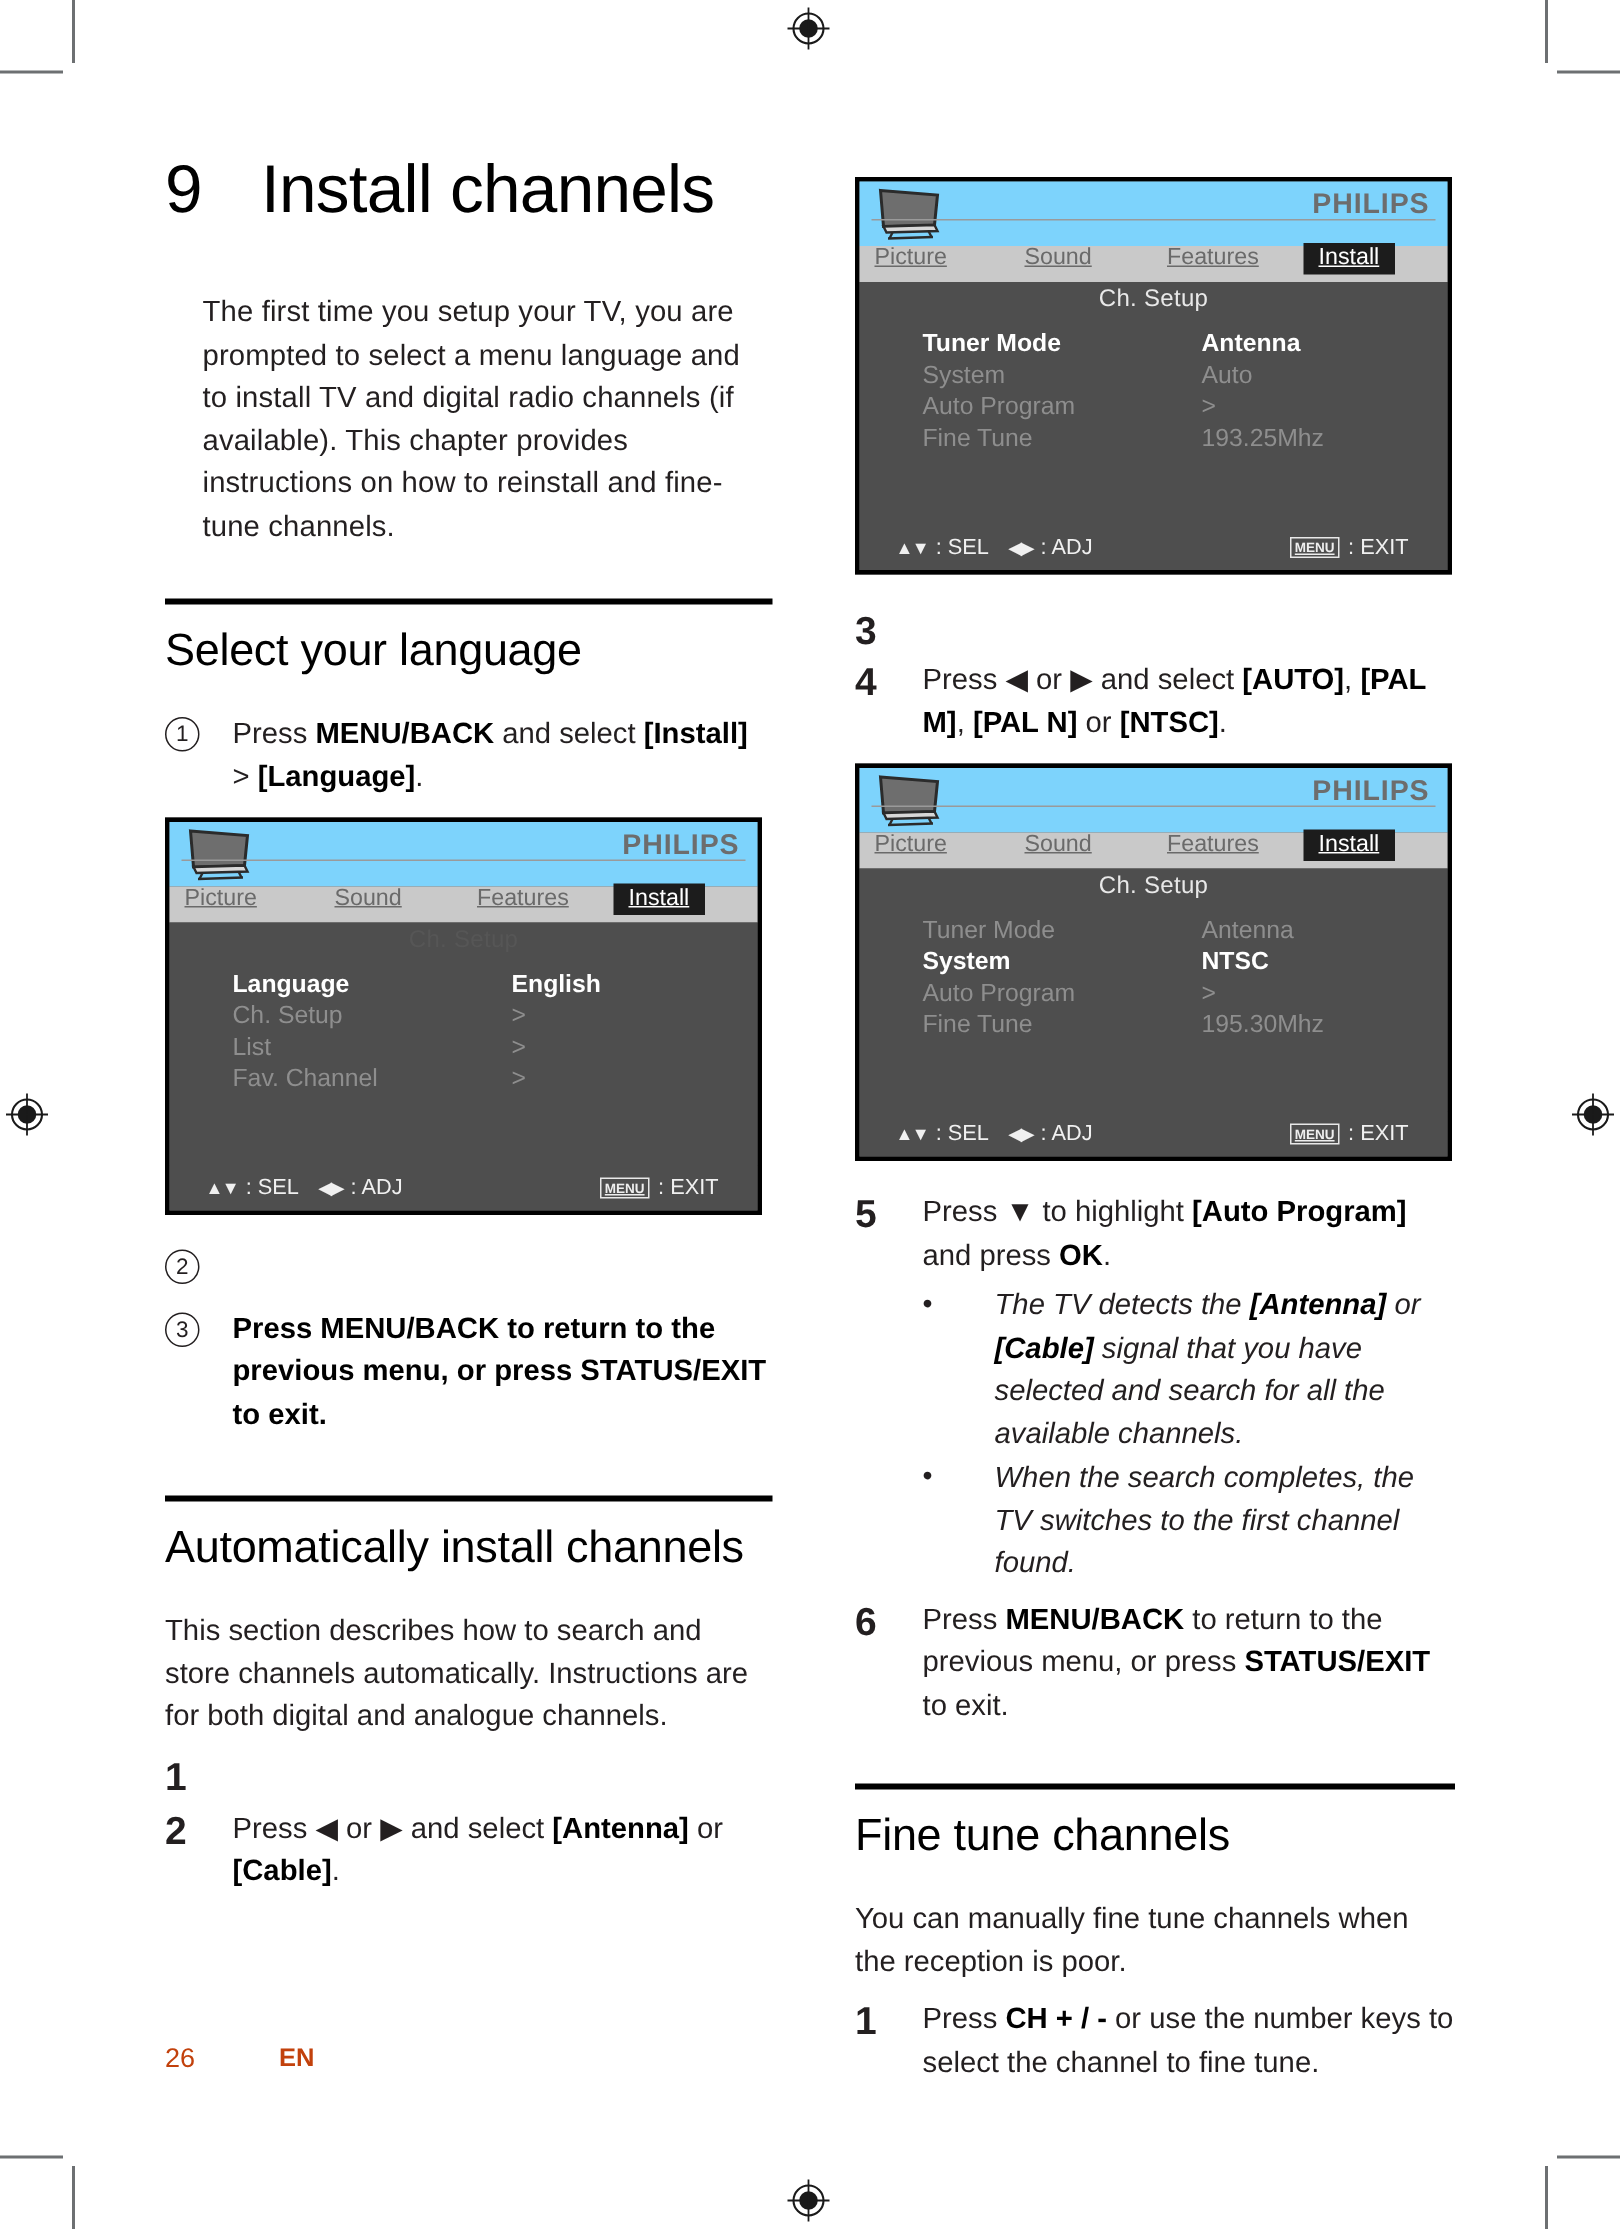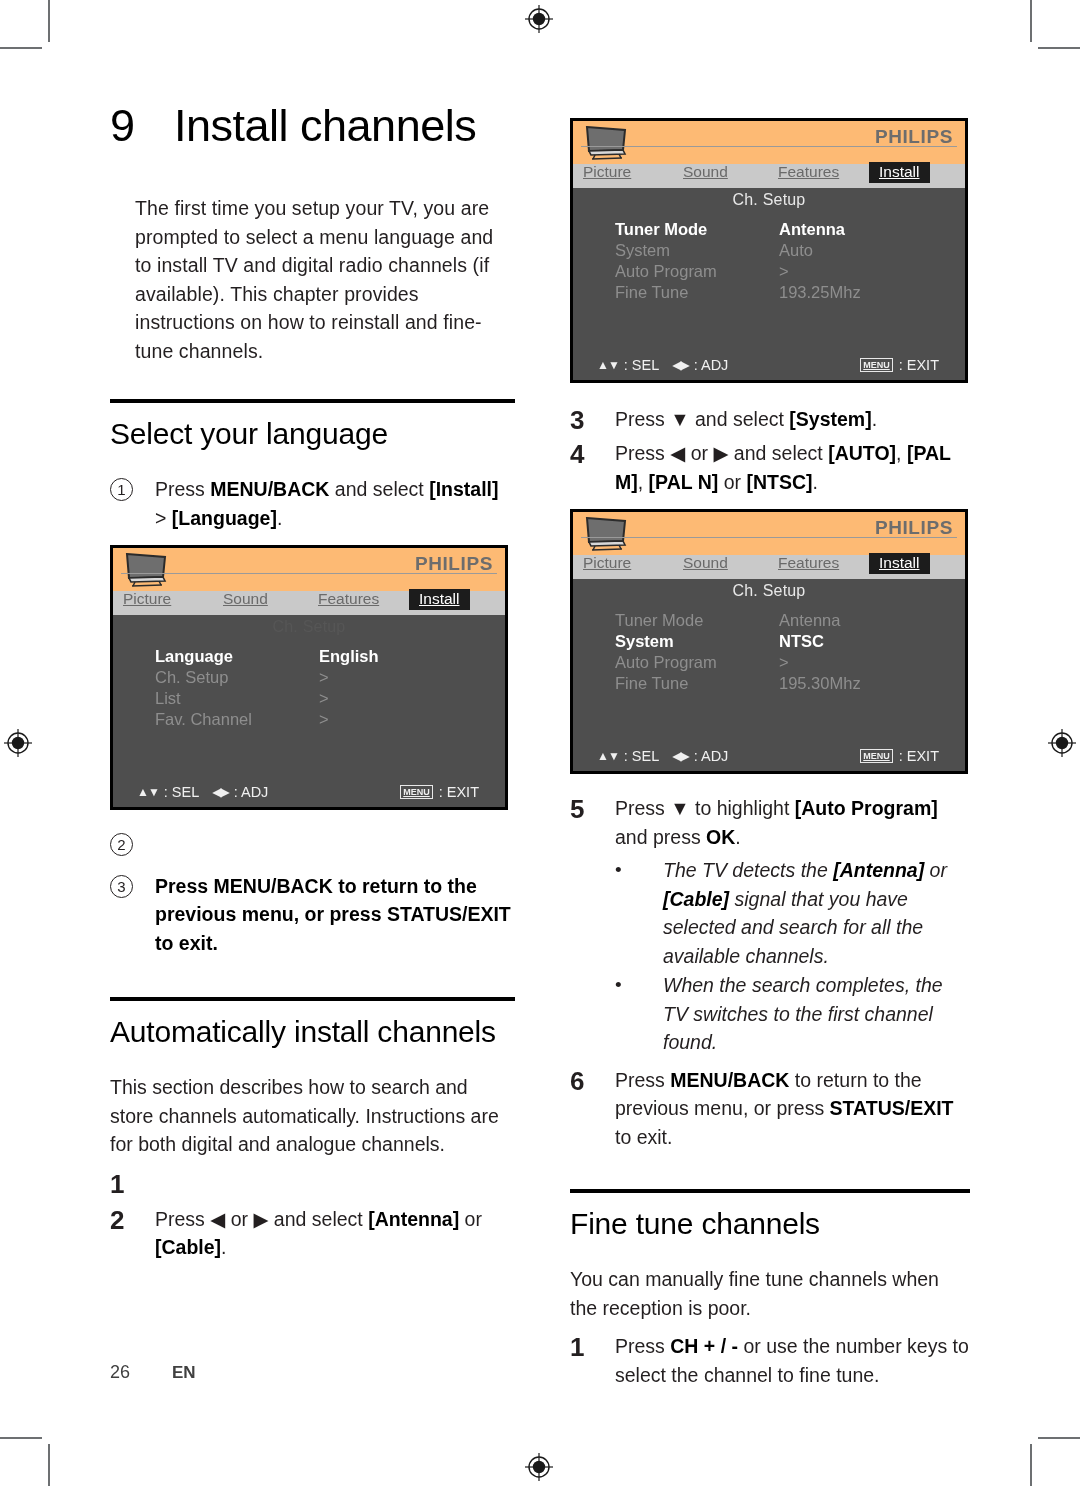--- a/index.html
+++ b/index.html
@@ -79,21 +79,21 @@
   
   .osd {
     width: 398px; height: 265px;
     border: 3px solid #000;
     background: #4e4e4e;
     position: relative;
     margin: 8px 0 20px 0;
     font-family: "Liberation Sans", sans-serif;
   }
   .osd-top {
-    height: 43px; background: #fdba74; position: relative;
+    height: 43px; background: #7dd3fc; position: relative;
   }
   .osd-tvicon { position: absolute; left: 8px; top: 3px; }
   .osd-philips {
     position: absolute; right: 12px; top: 5px;
     font-size: 19px; font-weight: 700; color: #6d6d6d;
     letter-spacing: 0.6px;
   }
   .osd-hline {
     position: absolute; left: 8px; right: 8px; top: 25px;
     height: 1px; background: #9a9a9a;
@@ -118,20 +118,21 @@
   }
   .osd-subtitle {
     text-align: center; font-size: 16px; color: #e8e8e8;
     margin-top: 3px; letter-spacing: 0.2px;
   }
   .osd-subtitle.ghost { color: #565656; }
   .osd-rows { margin-top: 10px; padding-left: 42px; position: relative; }
   .osd-row {
     display: flex; font-size: 16.5px; line-height: 21px;
     color: #8e8e8e;
+    gap: 22px;
   }
   .osd-row.hl { color: #ffffff; font-weight: 700; }
   .osd-label { width: 164px; flex: none; }
   .osd-val { }
   .osd-bottom {
     position: absolute; left: 0; right: 0; bottom: 0; height: 30px;
     background: #4e4e4e; display: flex; align-items: center;
   }
   .osd-bl { position: absolute; left: 24px; display: flex; align-items: center; gap: 5px;
             font-size: 14.5px; color: #f0f0f0; }
@@ -139,22 +140,22 @@
             font-size: 14.5px; color: #f0f0f0; }
   .menukey {
     border: 1.5px solid #e8e8e8; font-size: 9px; letter-spacing: 0px;
     padding: 1px 2px; line-height: 10px; color: #efefef; font-weight: 700; text-decoration: underline;
   }
   .tri { font-size: 12px; letter-spacing: -1px; }
 
   
   .footer {
     position: absolute; left: 110px; top: 1362px;
-    font-size: 18px; color: #404040;
-    display: flex; gap: 10px; align-items: center;
+    font-size: 18px; color: #c2410c;
+    display: flex; gap: 24px; align-items: flex-start;
   }
   .footer .pg { }
   .footer .lang { font-weight: 700; font-size: 17px; margin-left: 32px; }
 </style>
 </head>
 <body>
 
 <div class="page">
 
   <div class="cropmark" style="left:48px;top:0;width:2px;height:42px;"></div>
@@ -360,23 +361,20 @@
         </div>
         <div class="osd-br">
           <span class="menukey">MENU</span>
           <span>: EXIT</span>
         </div>
       </div>
     </div>
 
     <div class="step" style="margin-bottom:4px;">
       <div class="step-marker big">3</div>
-      <div class="step-body">
-        <span>Press </span><span>▼</span><span> and select </span><span class="b">[System]</span><span>.</span>
-      </div>
     </div>
 
     <div class="step">
       <div class="step-marker big">4</div>
       <div class="step-body">
         <span>Press </span><span>◀</span><span> or </span><span>▶</span><span> and select </span><span class="b">[AUTO]</span><span>, </span><span class="b">[PAL M]</span><span>, </span><span class="b">[PAL N]</span><span> or </span><span class="b">[NTSC]</span><span>.</span>
       </div>
     </div>
 
     <div class="osd" style="margin-top:10px;margin-bottom:20px;">

